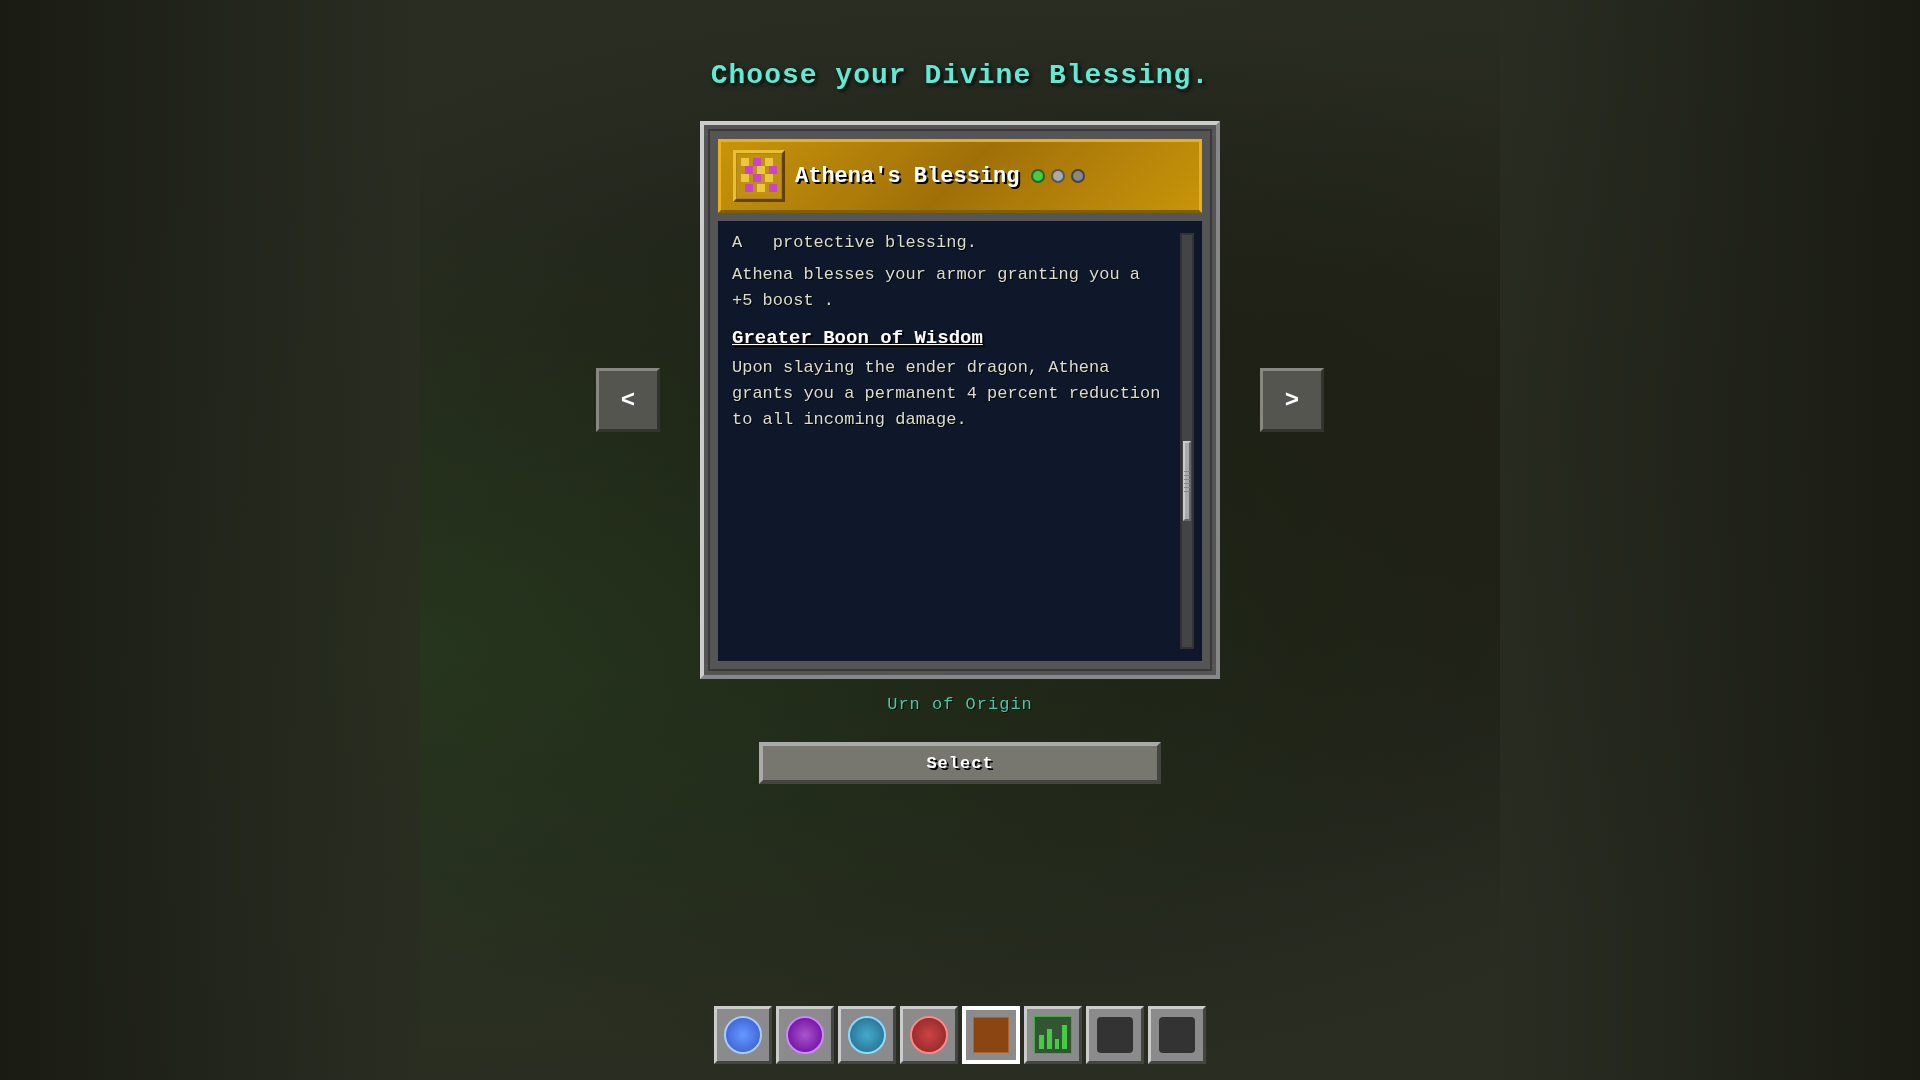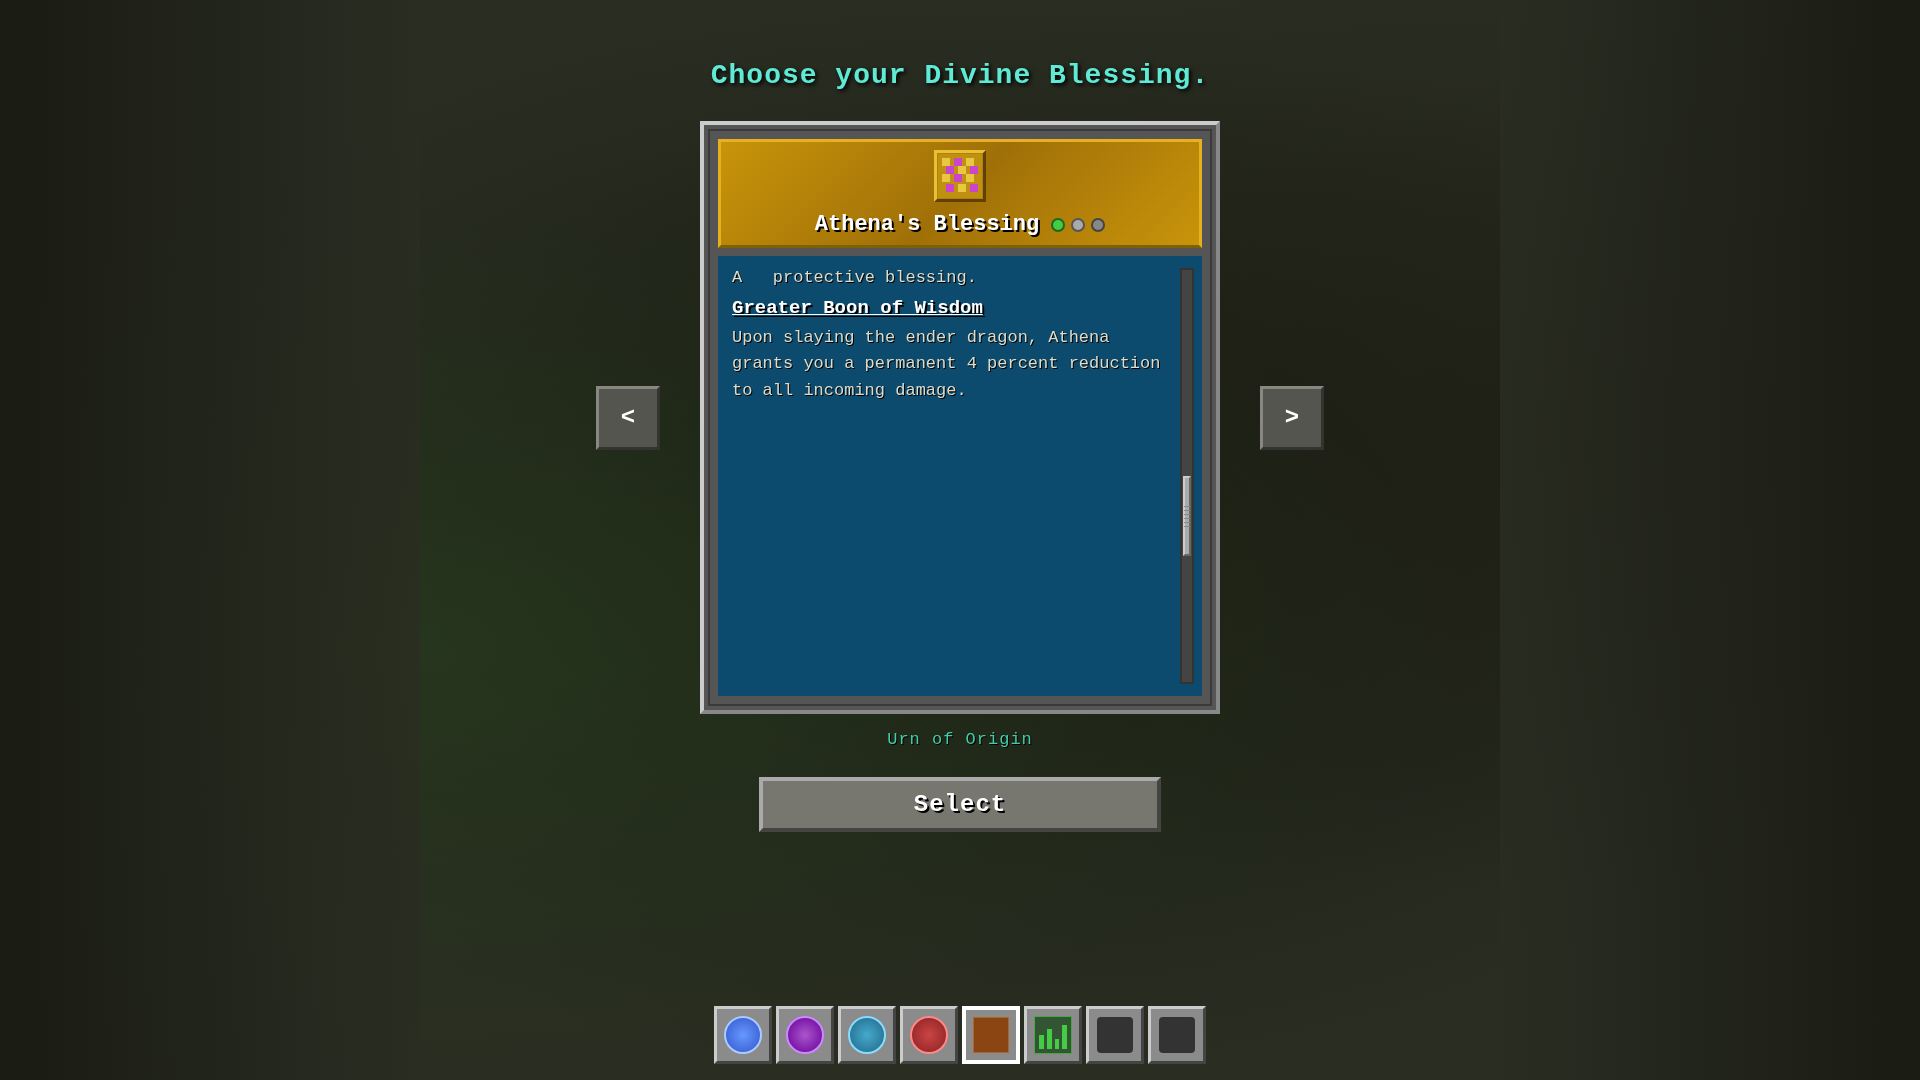--- a/index.html
+++ b/index.html
@@ -103,21 +103,20 @@
     .blessing-header {
       background: linear-gradient(135deg, #c8940a, #a07008, #c8940a);
       border: 3px solid #e8b020;
       border-bottom-color: #806005;
       margin: 8px;
       padding: 8px 12px;
       display: flex;
       align-items: center;
       gap: 10px;
       position: relative;
-      flex-direction: column;
     }
 
     .blessing-icon {
       width: 52px;
       height: 52px;
       background: #b08010;
       border: 3px solid #e8c030;
       border-bottom-color: #604005;
       border-right-color: #604005;
       display: flex;
@@ -158,21 +157,21 @@
       border: 2px solid rgba(0,0,0,0.5);
     }
     .dot-green { background: #44cc44; }
     .dot-gray { background: #aaaaaa; }
     .dot-dark-gray { background: #888888; }
 
     
     .content-area {
       margin: 8px;
       margin-top: 0;
-      background: #0c4a6e;
+      background: #0f172a;
       padding: 12px 14px;
       height: 440px;
       position: relative;
       overflow: hidden;
     }
 
     .content-scroll {
       height: 100%;
       overflow-y: auto;
       padding-right: 20px;
@@ -251,27 +250,27 @@
     .origin-label {
       color: #44ccaa;
       font-size: 17px;
       font-family: 'Courier New', Courier, monospace;
       text-shadow: 1px 1px 0 #000;
       letter-spacing: 1px;
     }
 
     .select-button {
       width: 402px;
-      height: 55px;
+      height: 42px;
       background: #777770;
       border: 4px solid #aaaaaa;
       border-bottom-color: #444440;
       border-right-color: #444440;
       color: #ffffff;
-      font-size: 24px;
+      font-size: 17px;
       font-weight: bold;
       font-family: 'Courier New', Courier, monospace;
       cursor: pointer;
       text-shadow: 2px 2px 0 #000;
       letter-spacing: 1px;
       display: flex;
       align-items: center;
       justify-content: center;
     }
 
@@ -372,20 +371,21 @@
           </div>
         </div>
 
         <div class="content-area">
           <div class="content-scroll">
 
             <div style="color:#ddddcc; font-size:17px; font-family:'Courier New',monospace; margin-bottom:10px; text-shadow:1px 1px 0 #000;">
               A&nbsp;&nbsp; <span>protective blessing.</span>
             </div>
 
+            <div class="boon-desc">Athena blesses your armor granting you a +5 boost .</div>
 
             <div class="boon-title">Greater Boon of Wisdom</div>
             <div class="boon-desc">Upon slaying the ender dragon, Athena grants you a permanent 4 percent reduction to all incoming damage.</div>
 
           </div>
 
           <div class="scrollbar-track">
             <div class="scrollbar-thumb">
               <div class="scrollbar-thumb-lines">
                 <div class="scrollbar-line"></div>

